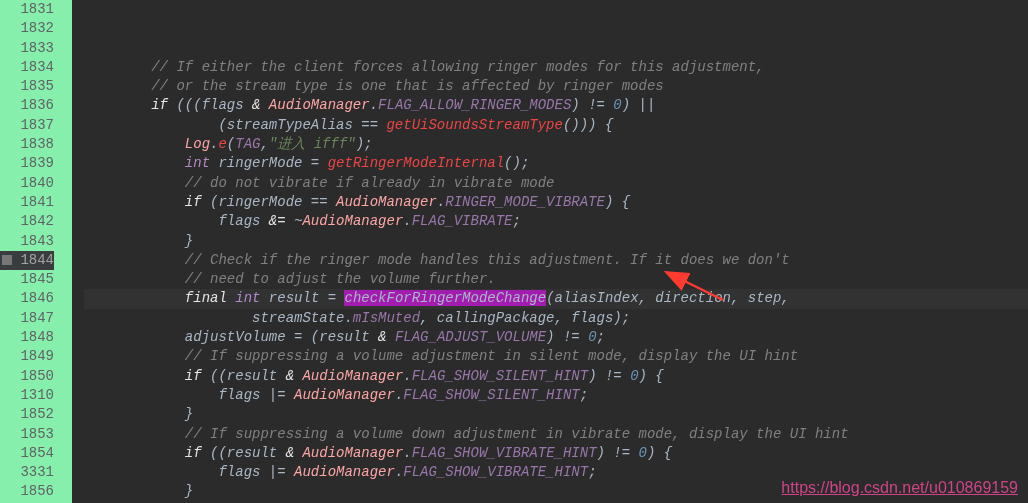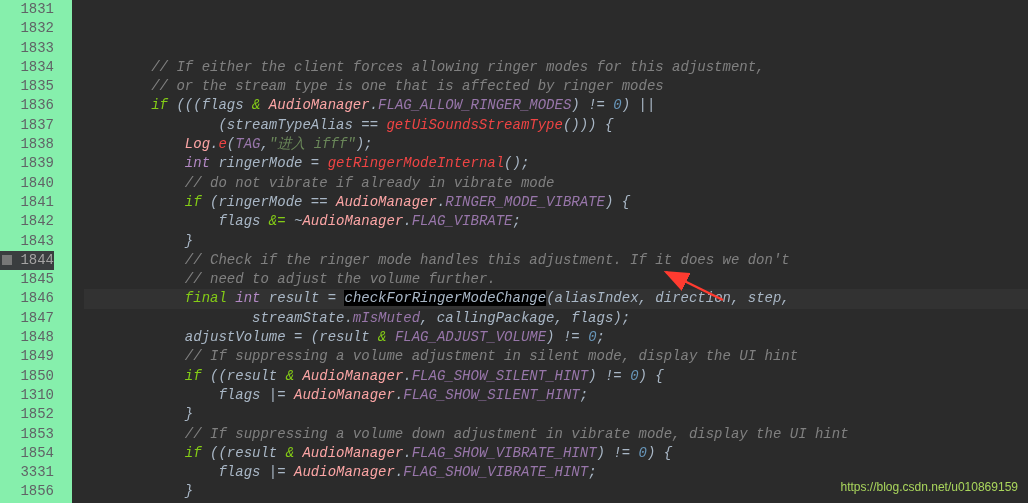--- a/index.html
+++ b/index.html
@@ -42,42 +42,43 @@
   .code {
     flex: 1;
     padding-left: 12px;
     color: #a9b7c6;
     white-space: pre;
     position: relative;
   }
   .code .line { height: 19.3px; }
   .code .line.current { background: #323232; }
   .c  { color: #808080; }
-  .kw { color: #84cc16; }
+  .kw { color: #e5e5e5; }
   .ty { color: #b389c5; font-style: italic; }
   .cls{ color: #fca5a5; font-style: italic; }
   .mth{ color: #ef4444; font-family: Liberation Mono, monospace; }
   .fld{ color: #9876aa; }
   .con{ color: #9876aa; font-style: italic; }
   .num{ color: #6897bb; }
   .str{ color: #6a8759; }
-  .hl { background: #000000; color: #a9b7c6; }
+  .hl { background: #a21caf; color: #a9b7c6; }
   .arrow {
     position: absolute;
     pointer-events: none;
   }
   .watermark {
     position: absolute;
     right: 10px;
     bottom: 6px;
-    color: #bef264;
+    color: #ec4899;
     font-style: normal;
     font-family: Arial, sans-serif;
-    font-size: 12px;
+    font-size: 16px;
     opacity: 0.85;
+    text-decoration: underline;
   }
 </style>
 </head>
 <body>
 
 <div class="editor">
   <div class="gutter">
       <div class="ln">1831</div>
       <div class="ln">1832</div>
       <div class="ln">1833</div>

